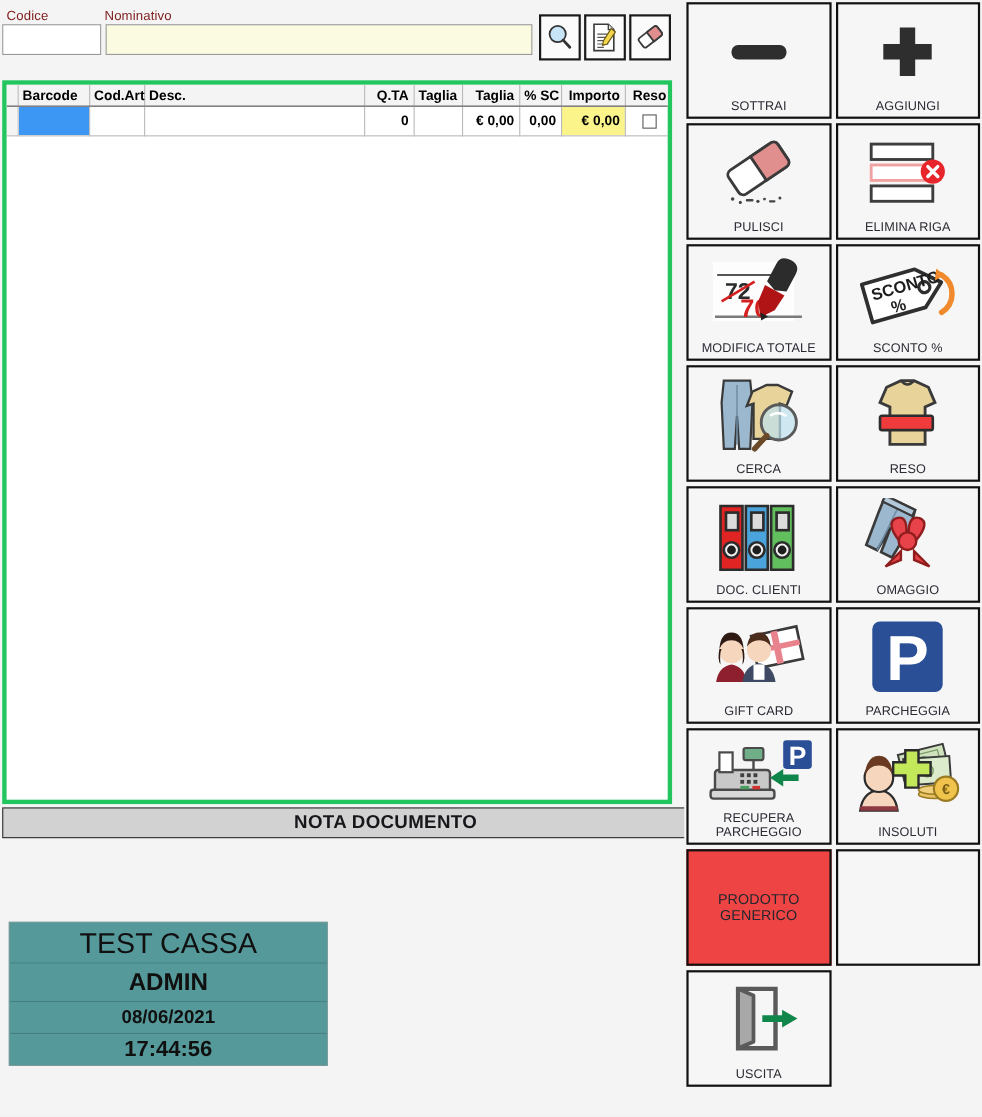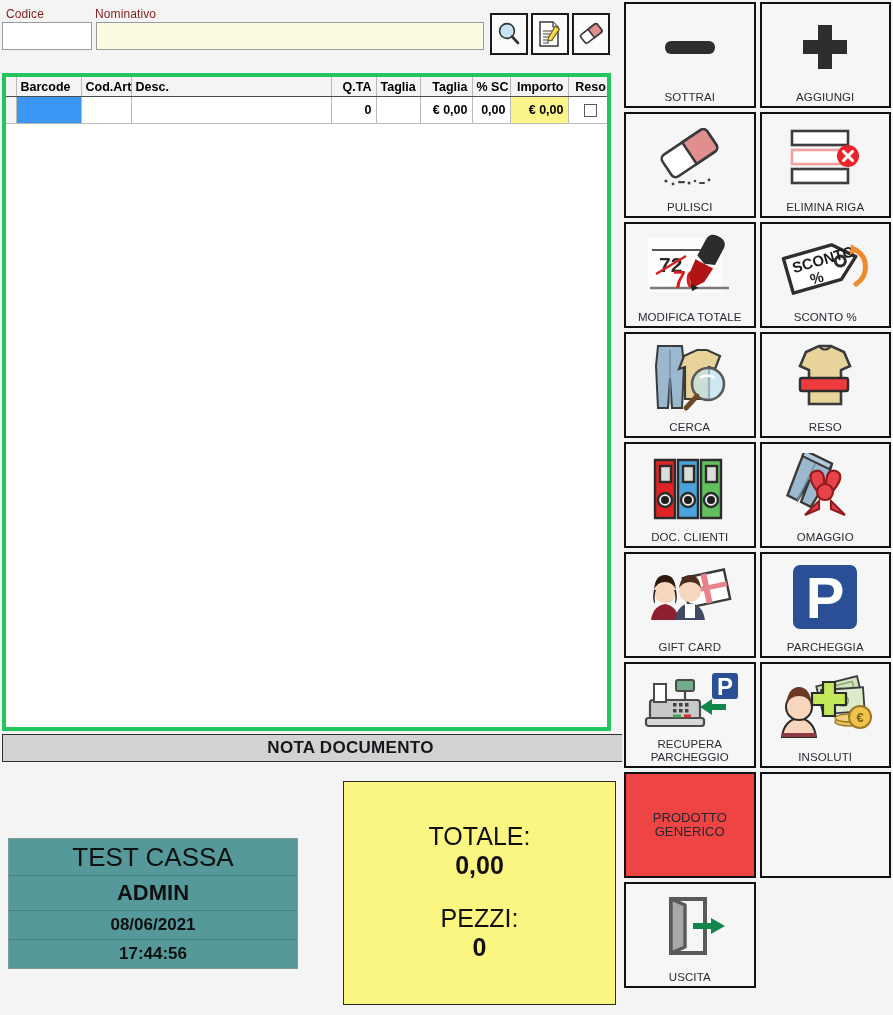--- a/index.html
+++ b/index.html
@@ -163,21 +163,21 @@
   .info-row {
     border-bottom: 1px solid #44807f;
     text-align: center;
     color: #101010;
     background: #56999a;
   }
   .info-row:last-child { border-bottom: none; }
   #info-cassa { font-size: 26px; font-weight: normal; height: 36px; line-height: 36px; }
   #info-user  { font-size: 22px; font-weight: bold; height: 34px; line-height: 34px; }
   #info-date  { font-size: 17px; font-weight: bold; height: 28px; line-height: 28px; }
-  #info-time  { font-size: 17px; font-weight: bold; height: 28px; line-height: 28px; }
+  #info-time  { font-size: 20px; font-weight: bold; height: 28px; line-height: 28px; }
 
   
   #totals-panel {
     position: absolute;
     left: 343px; top: 781px;
     width: 273px; height: 224px;
     background: #fbf582;
     border: 1px solid #2b2b2b;
     box-sizing: border-box;
     display: flex;
@@ -342,27 +342,20 @@
 
     <div id="nota-documento">NOTA DOCUMENTO</div>
 
     <div id="info-panel">
       <div class="info-row" id="info-cassa">TEST CASSA</div>
       <div class="info-row" id="info-user">ADMIN</div>
       <div class="info-row" id="info-date">08/06/2021</div>
       <div class="info-row" id="info-time">17:44:56</div>
     </div>
 
-    <div id="totals-panel">
-      <div class="tot-label">TOTALE:</div>
-      <div class="tot-value">0,00</div>
-      <div class="gap"></div>
-      <div class="tot-label">PEZZI:</div>
-      <div class="tot-value">0</div>
-    </div>
   </div>
 
   <div id="sidebar">
 
     <div class="side-btn">
       <div class="ico">
         <svg width="62" height="56" viewBox="0 0 62 56">
           <rect x="6" y="22" width="50" height="13" rx="6" fill="#2e2e2e"></rect>
         </svg>
       </div>

